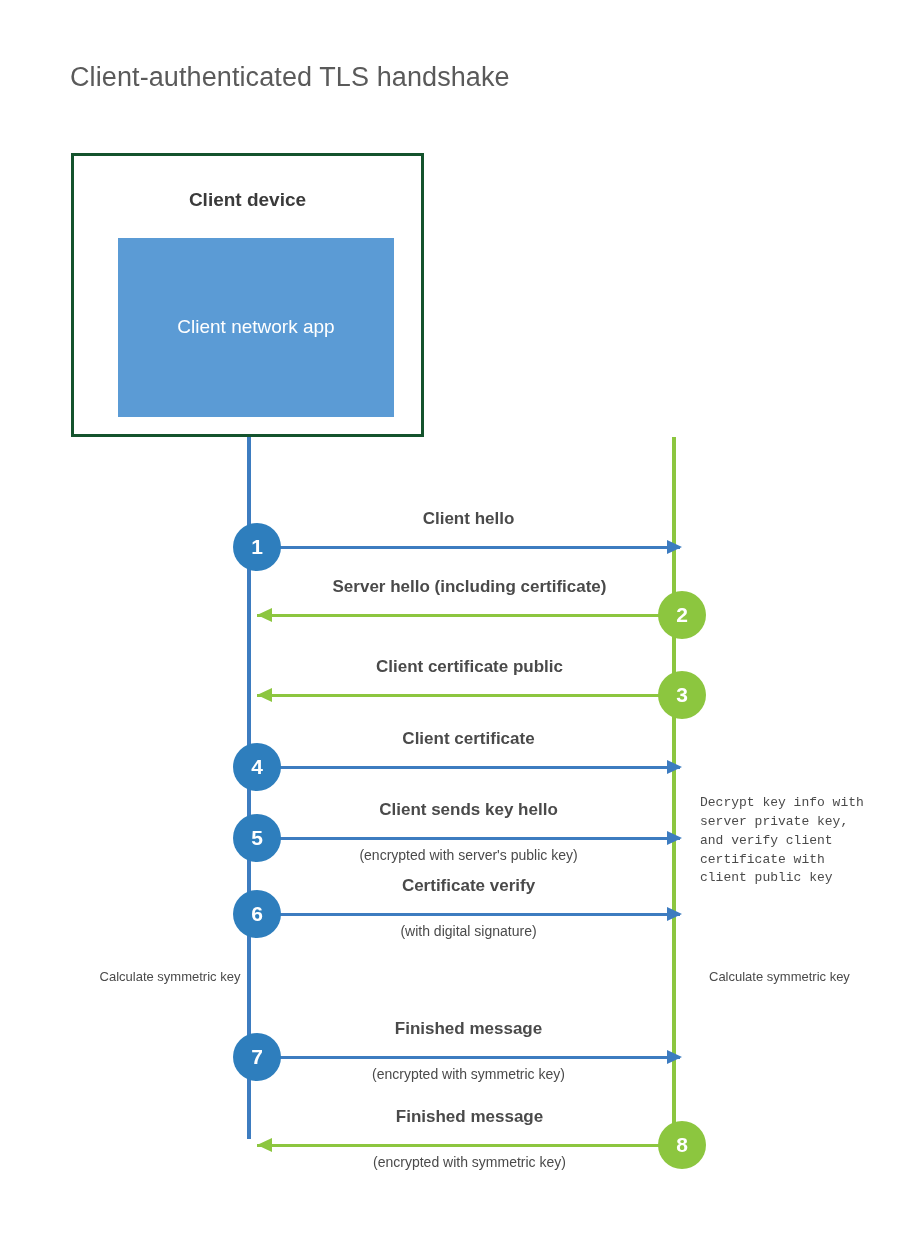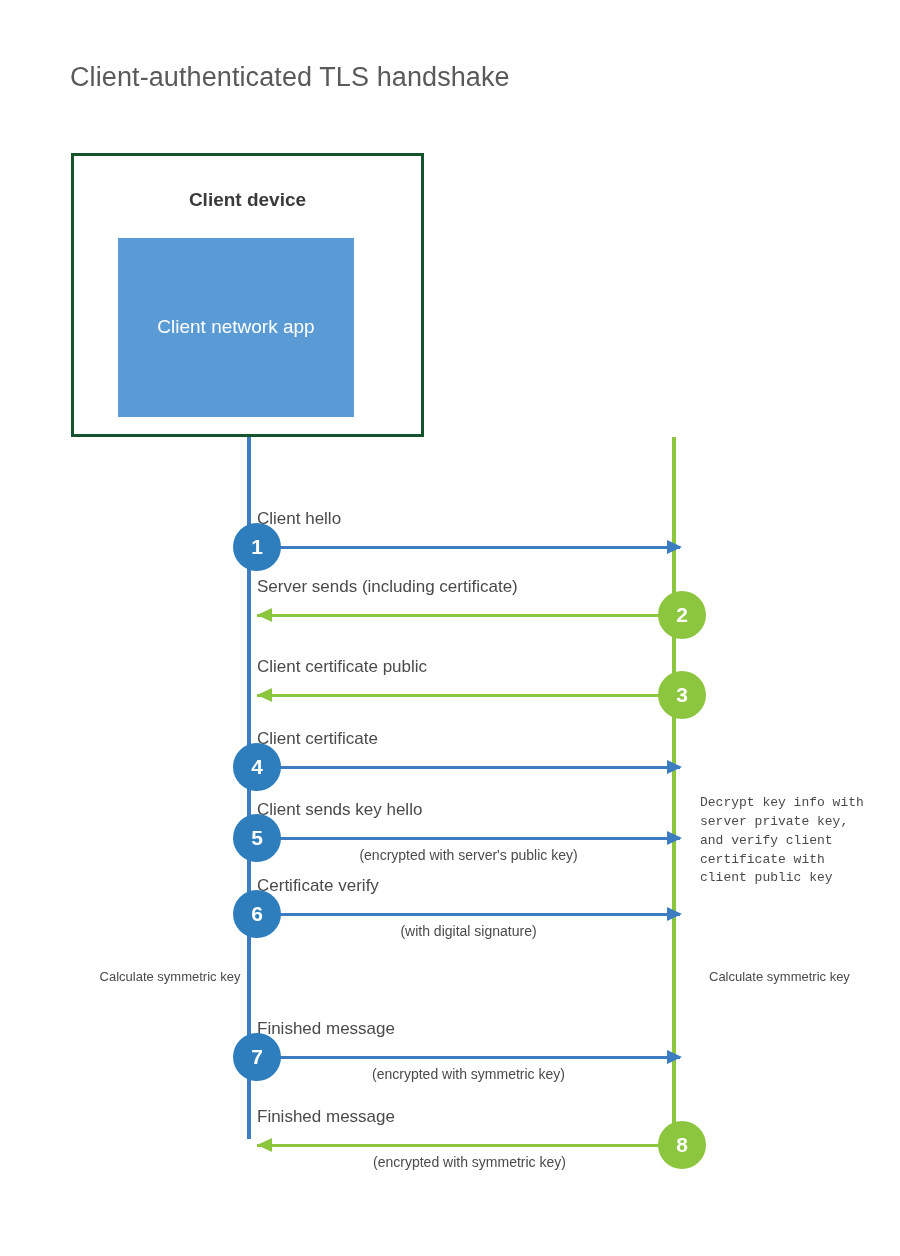--- a/index.html
+++ b/index.html
@@ -23,21 +23,21 @@
   }
   #client-box { left: 39px; top: 121px; width: 353px; height: 284px; border: 3px solid #14532d; }
   #server-box { left: 428px; top: 121px; width: 427px; height: 284px; border: 3px solid #8cc63f; }
 
   .actor-title {
     position: absolute; left: 0; right: 0; top: 25px;
     text-align: center; font-size: 19px; font-weight: bold; color: #3a3a3a;
   }
 
   .client-app {
-    position: absolute; left: 36px; top: 74px; width: 236px; height: 179px;
+    position: absolute; left: 36px; top: 74px; width: 276px; height: 179px;
     background: #5b9bd5; color: #ffffff;
     display: flex; align-items: center; justify-content: center;
     text-align: center; font-size: 19px; line-height: 1.3; font-weight: 400;
   }
 
   .server-item {
     position: absolute; left: 43px; width: 337px; height: 45px;
     background: #a9d271; color: #ffffff;
     display: flex; align-items: center; justify-content: center;
     font-size: 19px; font-weight: 400;
@@ -78,21 +78,21 @@
     position: absolute; top: -24px; width: 48px; height: 48px;
     border-radius: 50%;
     display: flex; align-items: center; justify-content: center;
     color: #ffffff; font-size: 21px; font-weight: bold;
   }
   .msg.ltr .step-badge { left: 193px; background: #2e7ebd; }
   .msg.rtl .step-badge { left: 618px; background: #8cc63f; }
 
   .msg-label {
     position: absolute; left: 217px; width: 423px; top: -38px;
-    text-align: left; font-size: 17px; color: #4a4a4a; white-space: nowrap;
+    text-align: center; font-size: 17px; color: #4a4a4a; white-space: nowrap; font-weight: bold;
   }
   .msg.rtl .msg-label { width: 425px; }
 
   .msg-sublabel {
     position: absolute; left: 217px; width: 423px; top: 9px;
     text-align: center; font-size: 14px; color: #4a4a4a; white-space: nowrap;
   }
   .msg.rtl .msg-sublabel { width: 425px; }
 
   
@@ -120,21 +120,21 @@
   <div class="lifeline" id="server-lifeline"></div>
 
   <div class="msg ltr" style="top:507px">
     <div class="msg-label">Client hello</div>
     <div class="msg-line"></div>
     <div class="arrow-head"></div>
     <div class="step-badge">1</div>
   </div>
 
   <div class="msg rtl" style="top:575px">
-    <div class="msg-label">Server sends (including certificate)</div>
+    <div class="msg-label">Server hello (including certificate)</div>
     <div class="msg-line"></div>
     <div class="arrow-head"></div>
     <div class="step-badge">2</div>
   </div>
 
   <div class="msg rtl" style="top:655px">
     <div class="msg-label">Client certificate public</div>
     <div class="msg-line"></div>
     <div class="arrow-head"></div>
     <div class="step-badge">3</div>

